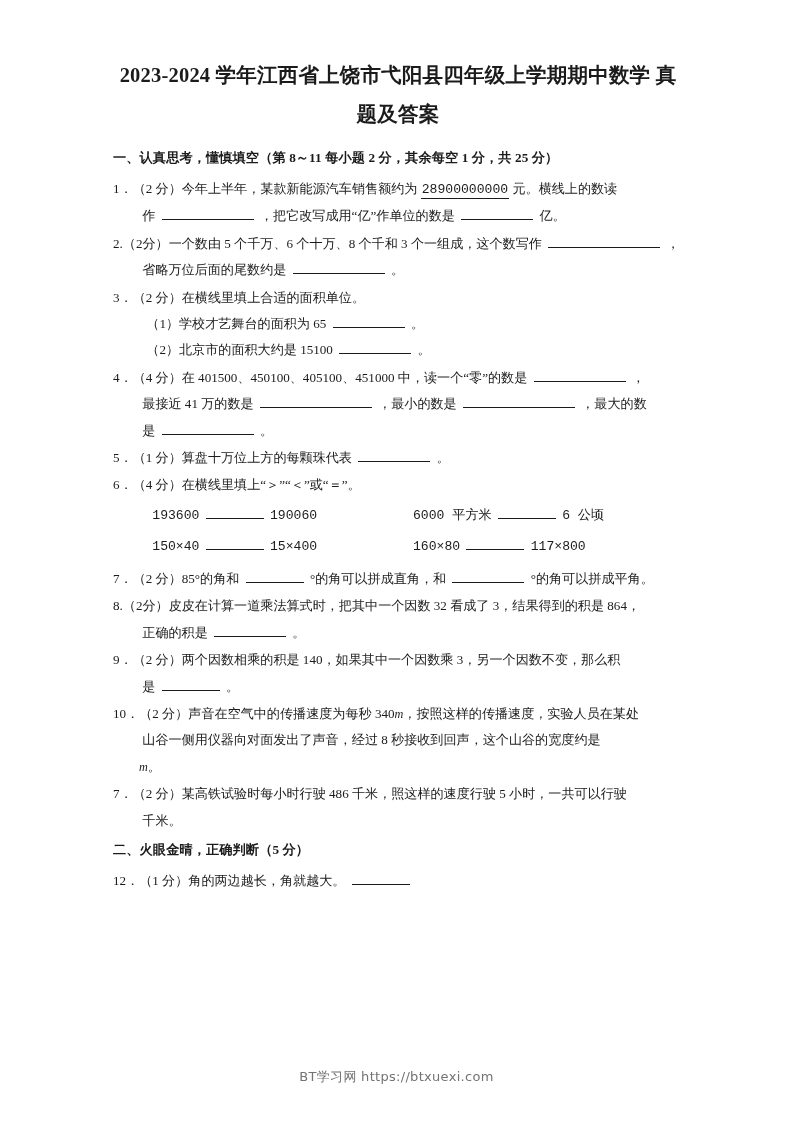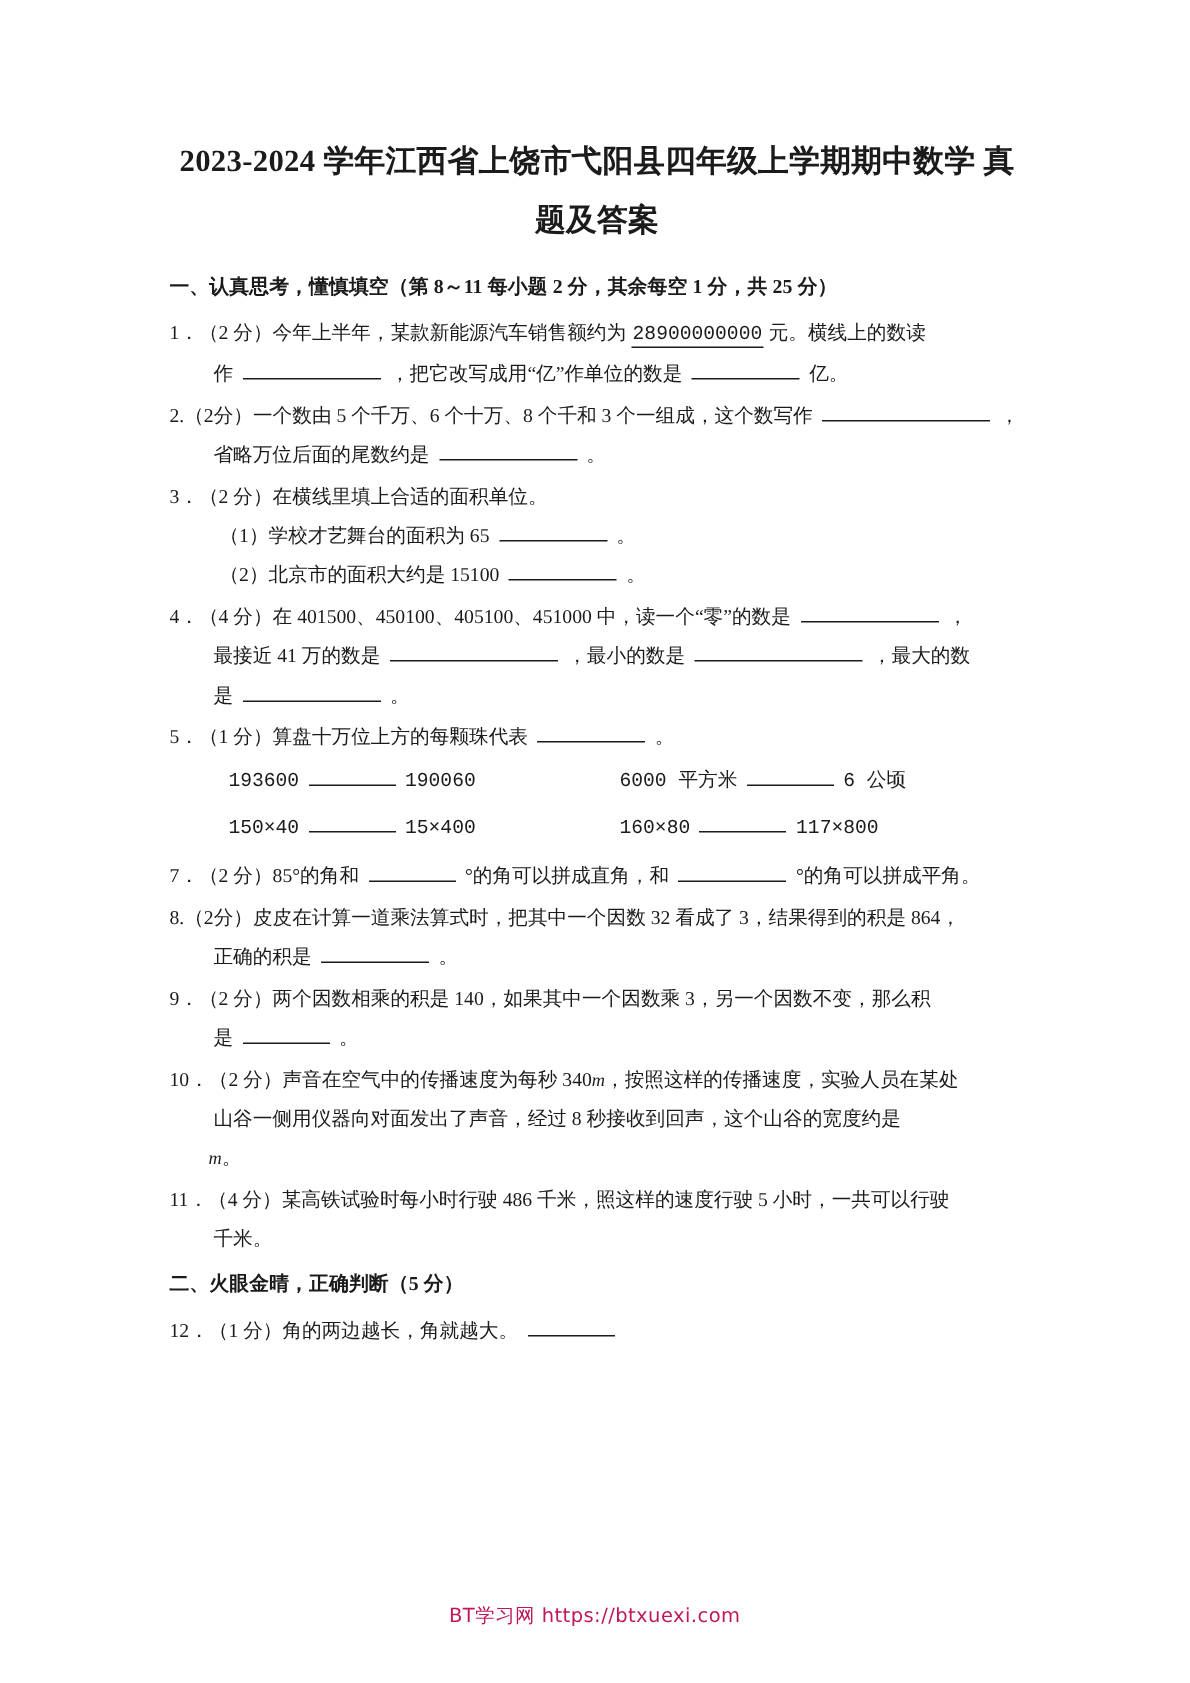--- a/index.html
+++ b/index.html
@@ -14,21 +14,21 @@
     font-family: "Liberation Serif", "DejaVu Serif", serif;
     color: #1b1b1b;
     overflow: hidden;
   }
   .page {
     position: absolute;
     left: 0; top: 0;
     width: 793px;
     height: 1052px;
     box-sizing: border-box;
-    padding: 89px 110px 0 113px;
+    padding: 56px 110px 0 113px;
   }
 
   
   .doc-title {
     text-align: center;
     font-size: 20.5px;
     font-weight: bold;
     line-height: 39px;
     letter-spacing: 0.2px;
     margin: 0 0 14px 0;
@@ -100,21 +100,21 @@
 
   
   .footer {
     position: absolute;
     left: 0;
     top: 1068px;
     width: 793px;
     text-align: center;
     font-family: "DejaVu Sans", "Liberation Sans", sans-serif;
     font-size: 13px;
-    color: #be185d;
+    color: #737373;
     letter-spacing: 0.3px;
   }
 </style>
 </head>
 <body>
 
 <div class="page">
 
   <h1 class="doc-title">
     <span>2023-2024 学年江西省上饶市弋阳县四年级上学期期中数学</span>
@@ -192,20 +192,23 @@
   </div>
 
   <div class="q">
     <span class="q-body">
       <span>5．（1 分）算盘十万位上方的每颗珠代表</span>
       <span class="bl bl-m"></span>
       <span>。</span>
     </span>
   </div>
 
+  <div class="q">
+    <span class="q-body">6．（4 分）在横线里填上“＞”“＜”或“＝”。</span>
+  </div>
   <div class="eqrow">
     <div class="col-a">
       <span class="ind-eq"></span>
       <span class="num">193600</span>
       <span class="bl bl-s"></span>
       <span class="num">190060</span>
     </div>
     <div class="col-b">
       <span class="num">6000 平方米</span>
       <span class="bl bl-s"></span>
@@ -263,21 +266,21 @@
     <span class="q-body">
       <span class="ind"></span>
       <span>山谷一侧用仪器向对面发出了声音，经过 8 秒接收到回声，这个山谷的宽度约是</span>
     </span>
     <span class="q-body">
       <span class="ind"></span><span class="unit-i">m</span><span>。</span>
     </span>
   </div>
 
   <div class="q">
-    <span class="q-body">11．（4 分）某高铁试验时每小时行驶 486 千米，照这样的速度行驶 5 小时，一共可以行驶</span>
+    <span class="q-body">7．（2 分）某高铁试验时每小时行驶 486 千米，照这样的速度行驶 5 小时，一共可以行驶</span>
     <span class="q-body">
       <span class="ind"></span>
       <span>千米。</span>
     </span>
   </div>
 
   <div class="section-head" style="">二、火眼金晴，正确判断（5 分）</div>
 
   <div class="q" style="margin-top:4px;">
     <span class="q-body">

